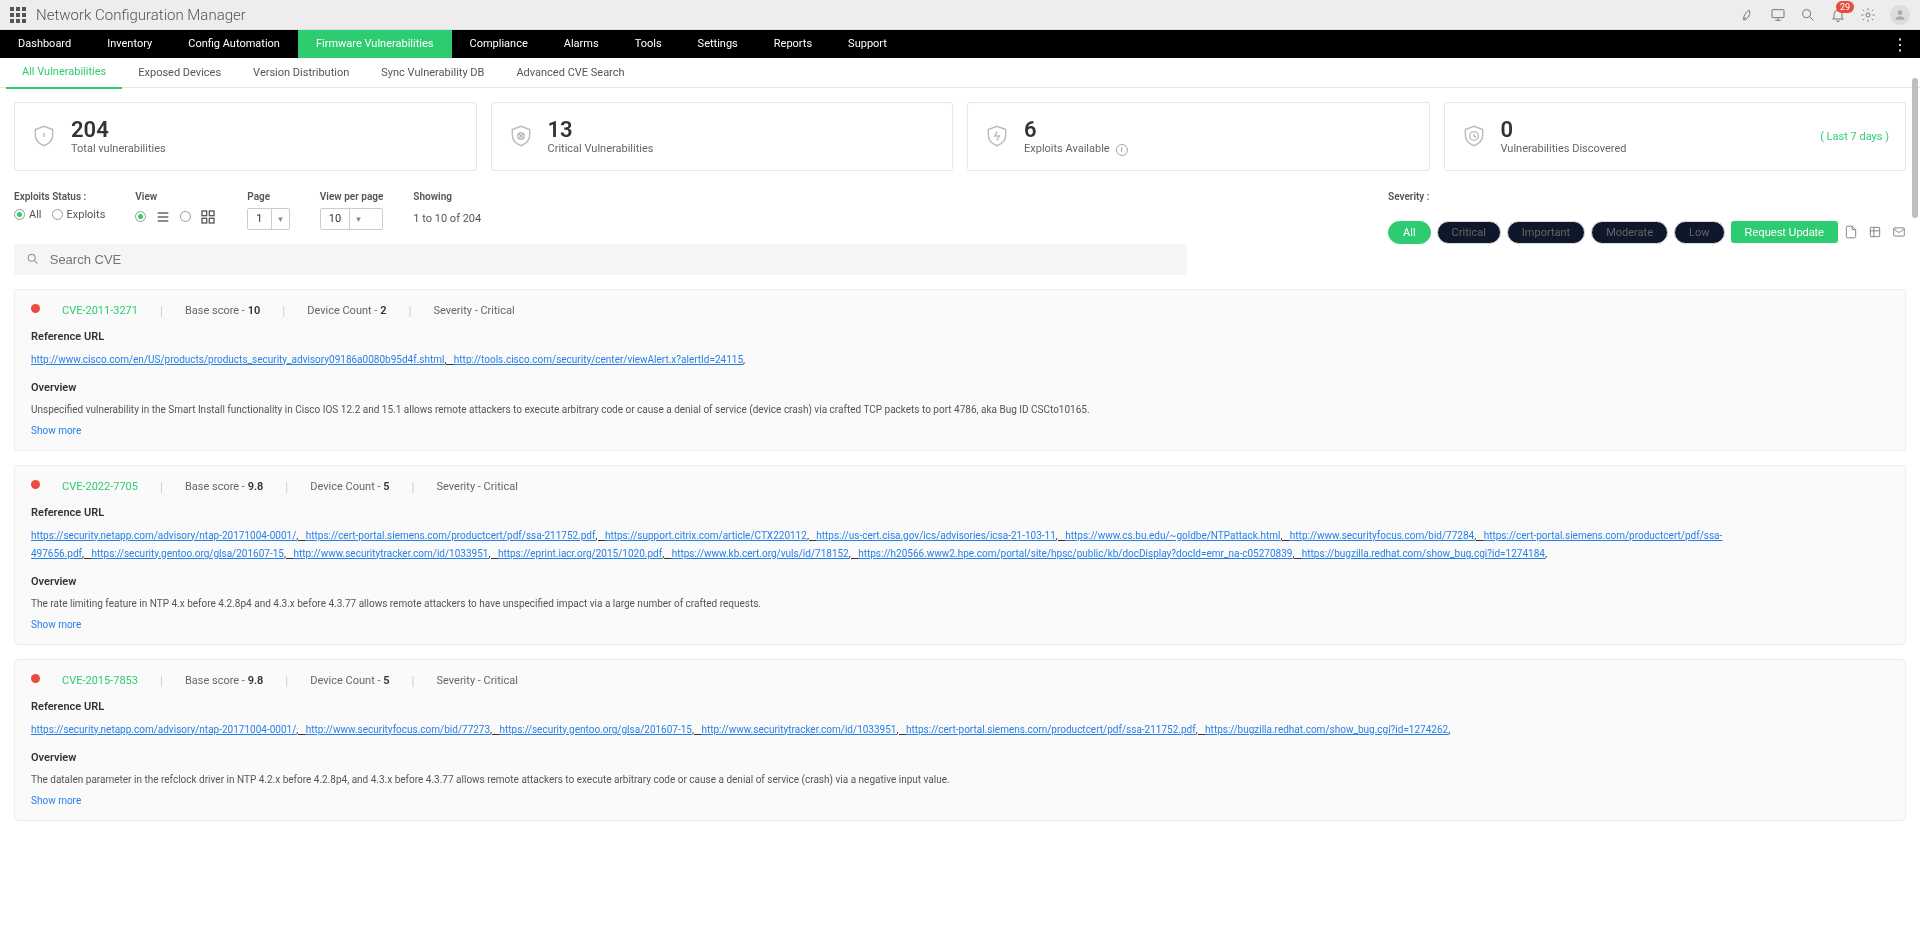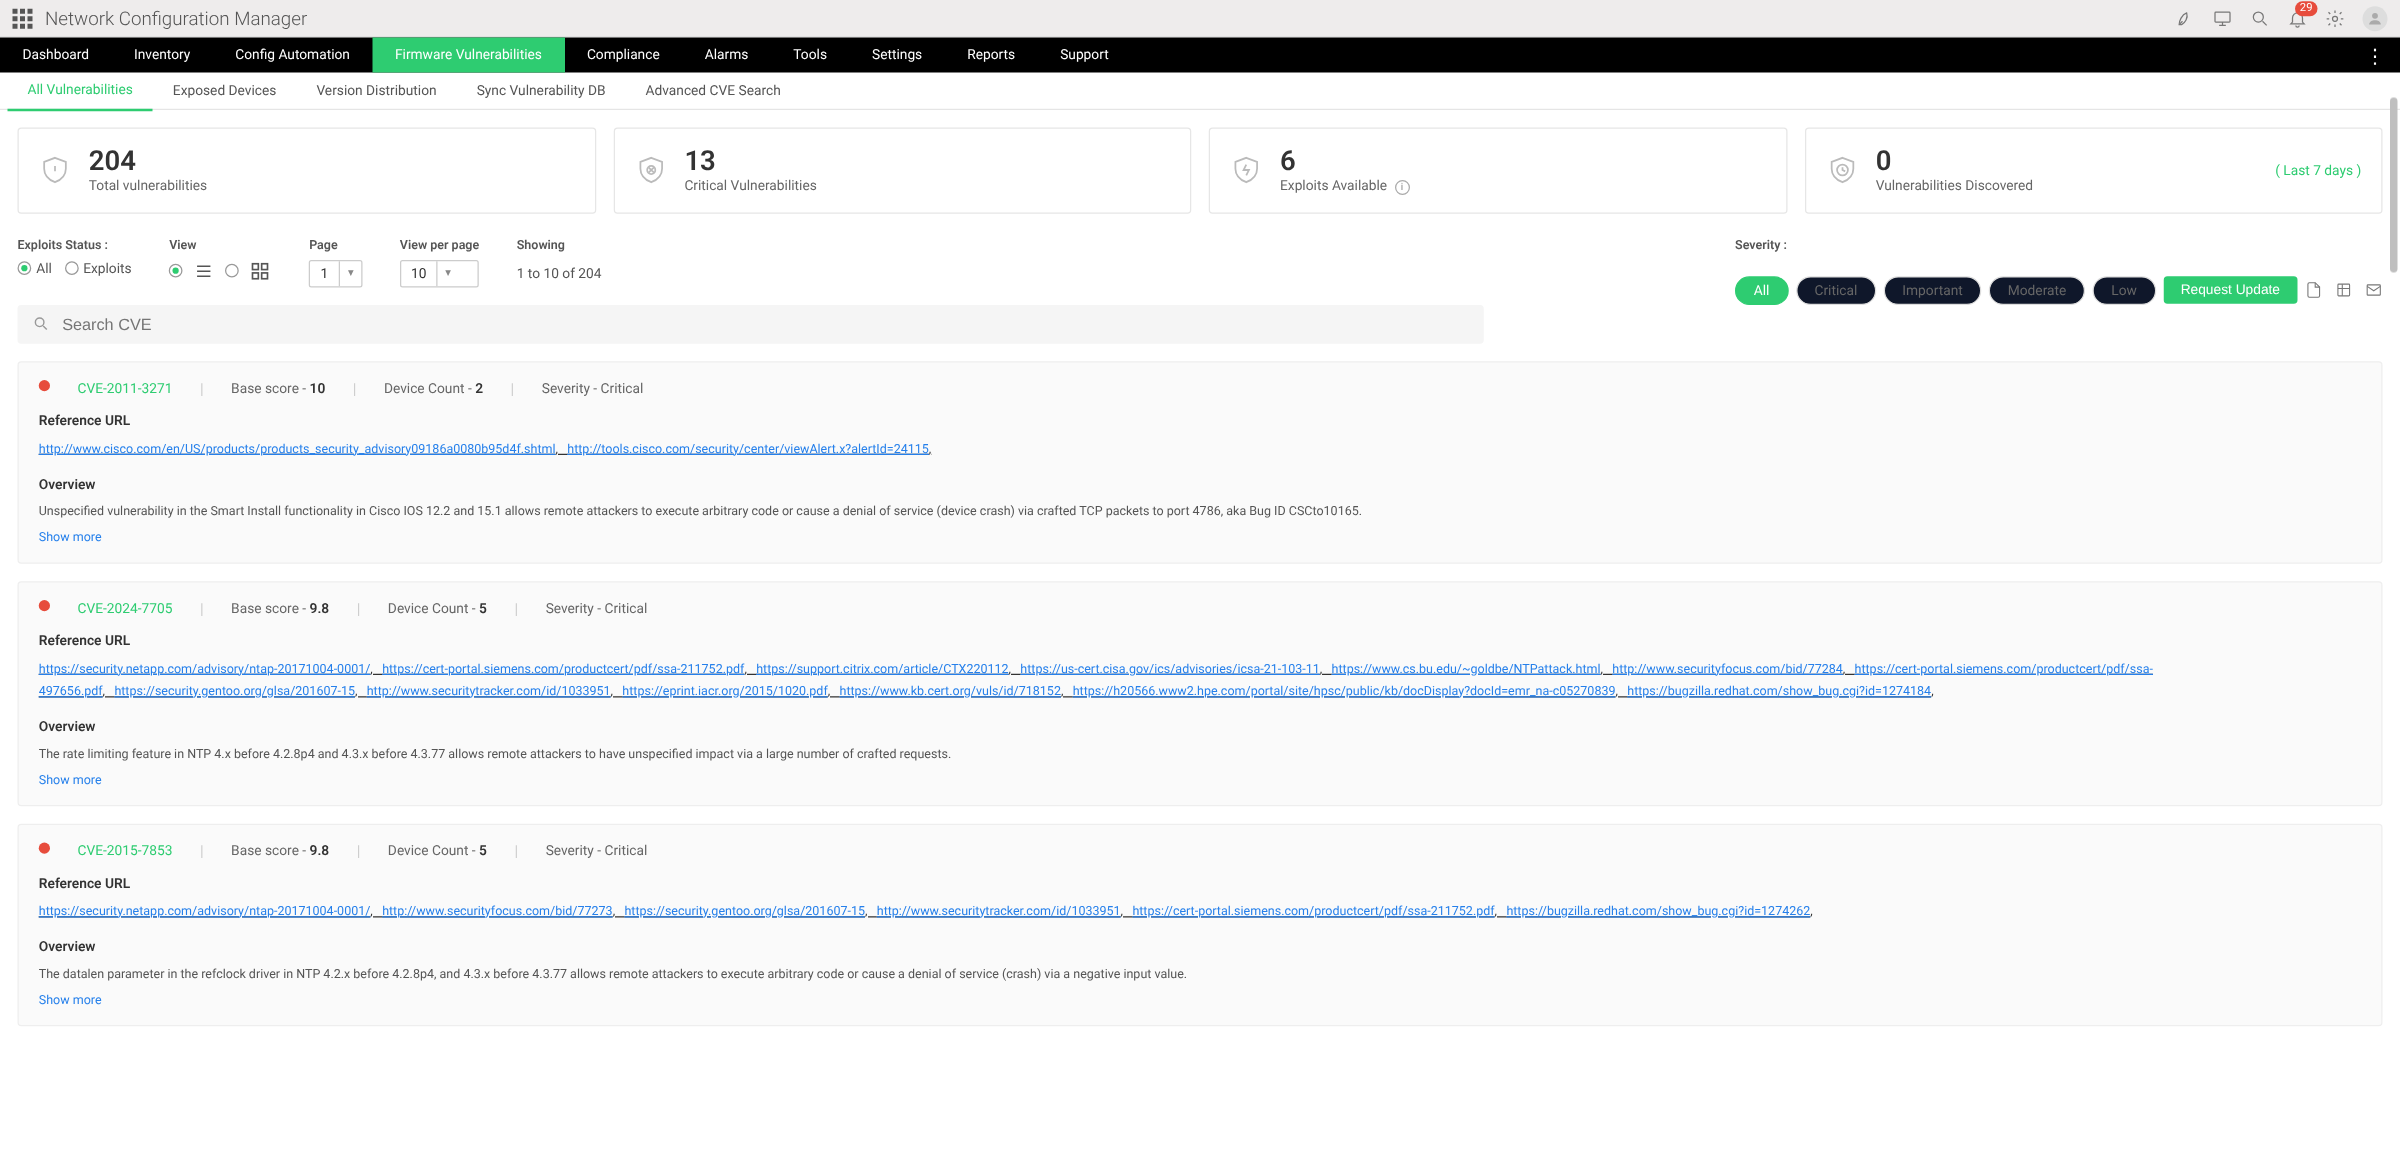--- a/index.html
+++ b/index.html
@@ -298,21 +298,21 @@
         </div>
         <div class="section-h">Reference URL</div>
         <div class="urls"><a href="#">http://www.cisco.com/en/US/products/products_security_advisory09186a0080b95d4f.shtml</a>,&nbsp;&nbsp;&nbsp;<a href="#">http://tools.cisco.com/security/center/viewAlert.x?alertId=24115</a>,</div>
         <div class="section-h">Overview</div>
         <div class="overview-text">Unspecified vulnerability in the Smart Install functionality in Cisco IOS 12.2 and 15.1 allows remote attackers to execute arbitrary code or cause a denial of service (device crash) via crafted TCP packets to port 4786, aka Bug ID CSCto10165.</div>
         <div class="show-more">Show more</div>
       </div>
       <div class="cve-card">
         <div class="cve-header">
           <span class="dot"></span>
-          <span class="cve-id">CVE-2024-7705</span>
+          <span class="cve-id">CVE-2022-7705</span>
           <span class="divider">|</span>
           <span class="meta">Base score - <b>9.8</b></span>
           <span class="divider">|</span>
           <span class="meta">Device Count - <b>5</b></span>
           <span class="divider">|</span>
           <span class="meta">Severity - Critical</span>
         </div>
         <div class="section-h">Reference URL</div>
         <div class="urls"><a href="#">https://security.netapp.com/advisory/ntap-20171004-0001/</a>,&nbsp;&nbsp;&nbsp;<a href="#">https://cert-portal.siemens.com/productcert/pdf/ssa-211752.pdf</a>,&nbsp;&nbsp;&nbsp;<a href="#">https://support.citrix.com/article/CTX220112</a>,&nbsp;&nbsp;&nbsp;<a href="#">https://us-cert.cisa.gov/ics/advisories/icsa-21-103-11</a>,&nbsp;&nbsp;&nbsp;<a href="#">https://www.cs.bu.edu/~goldbe/NTPattack.html</a>,&nbsp;&nbsp;&nbsp;<a href="#">http://www.securityfocus.com/bid/77284</a>,&nbsp;&nbsp;&nbsp;<a href="#">https://cert-portal.siemens.com/productcert/pdf/ssa-497656.pdf</a>,&nbsp;&nbsp;&nbsp;<a href="#">https://security.gentoo.org/glsa/201607-15</a>,&nbsp;&nbsp;&nbsp;<a href="#">http://www.securitytracker.com/id/1033951</a>,&nbsp;&nbsp;&nbsp;<a href="#">https://eprint.iacr.org/2015/1020.pdf</a>,&nbsp;&nbsp;&nbsp;<a href="#">https://www.kb.cert.org/vuls/id/718152</a>,&nbsp;&nbsp;&nbsp;<a href="#">https://h20566.www2.hpe.com/portal/site/hpsc/public/kb/docDisplay?docId=emr_na-c05270839</a>,&nbsp;&nbsp;&nbsp;<a href="#">https://bugzilla.redhat.com/show_bug.cgi?id=1274184</a>,</div>
         <div class="section-h">Overview</div>

